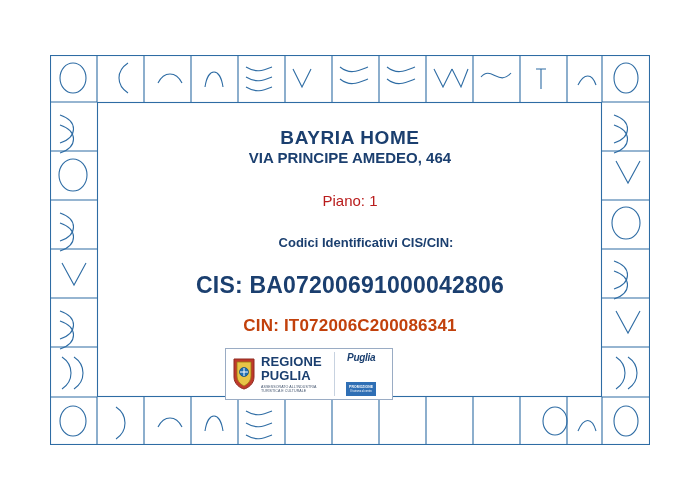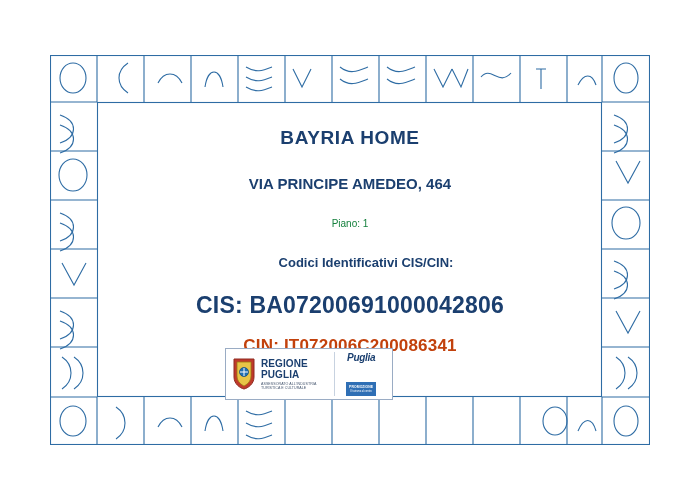--- a/index.html
+++ b/index.html
@@ -52,32 +52,31 @@
   .subtitle {
     font-size: 12.5px;
     font-weight: normal;
     color: #1b3f6f;
     margin-top: 30px;
   }
   .address-1 {
     font-size: 15px;
     font-weight: bold;
     color: #1b3f6f;
-    margin-top: 26px;
     text-align: center;
   }
   .address-2 {
     font-size: 15px;
     font-weight: bold;
     color: #1b3f6f;
     margin-top: 2px;
   }
   .floor {
-    font-size: 10px;
-    color: #15803d;
+    font-size: 15px;
+    color: #b91c1c;
     margin-top: 26px;
   }
   .codes-label {
     font-size: 13px;
     font-weight: bold;
     color: #1b3f6f;
     margin-top: 26px;
     margin-left: 32px;
   }
   .cis {
@@ -120,21 +119,21 @@
   .crest {
     width: 26px;
     height: 34px;
     flex: 0 0 26px;
   }
   .regione-text {
     line-height: 1.12;
     text-align: left;
   }
   .regione-name {
-    font-size: 10px;
+    font-size: 13px;
     font-weight: bold;
     color: #1b3f6f;
     letter-spacing: 0.1px;
   }
   .regione-dept {
     font-size: 3.6px;
     color: #44556e;
     margin-top: 1.5px;
     letter-spacing: 0.05px;
   }

